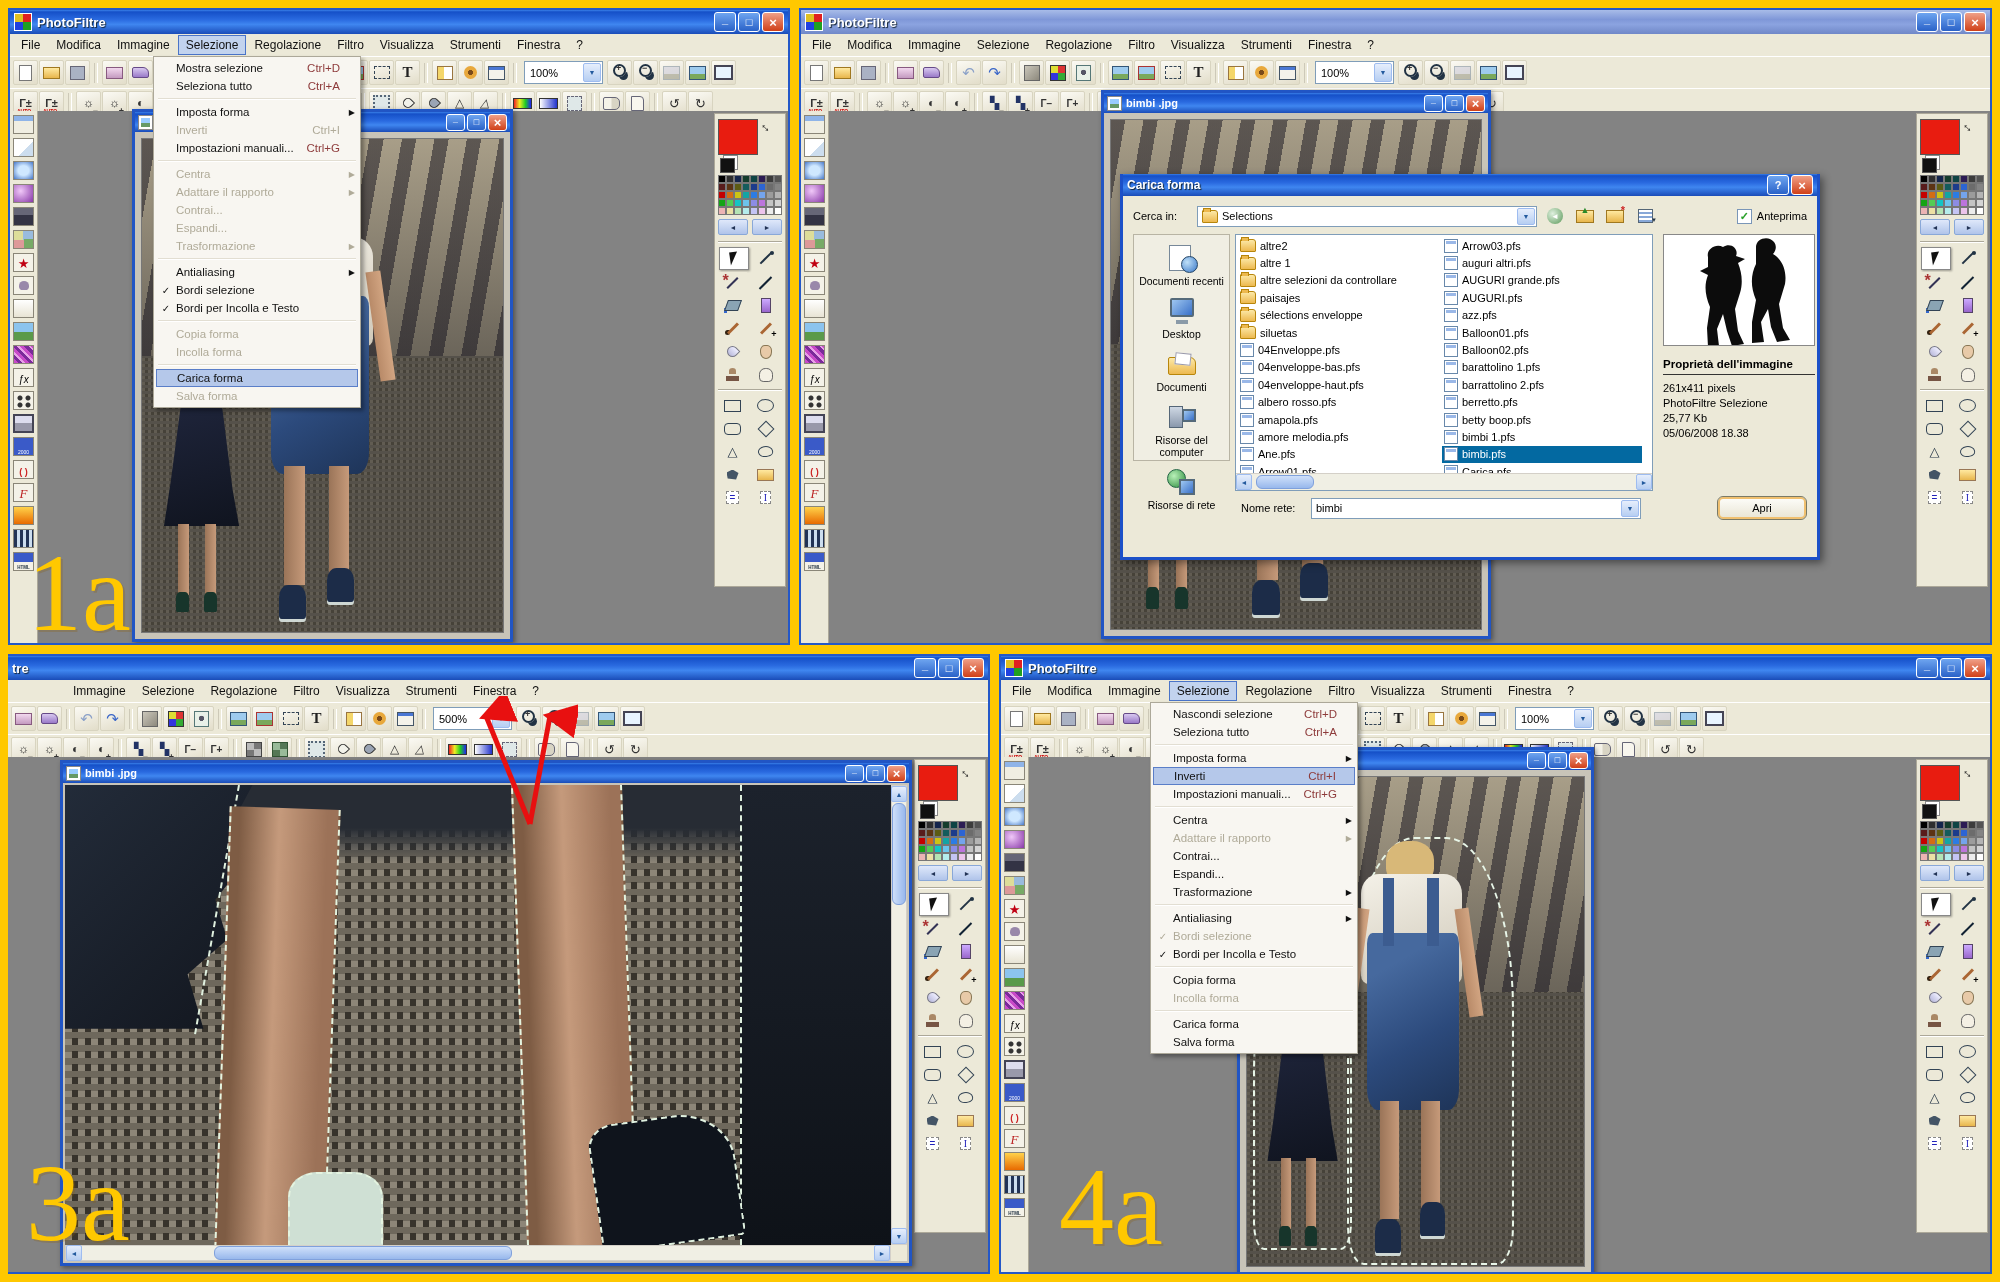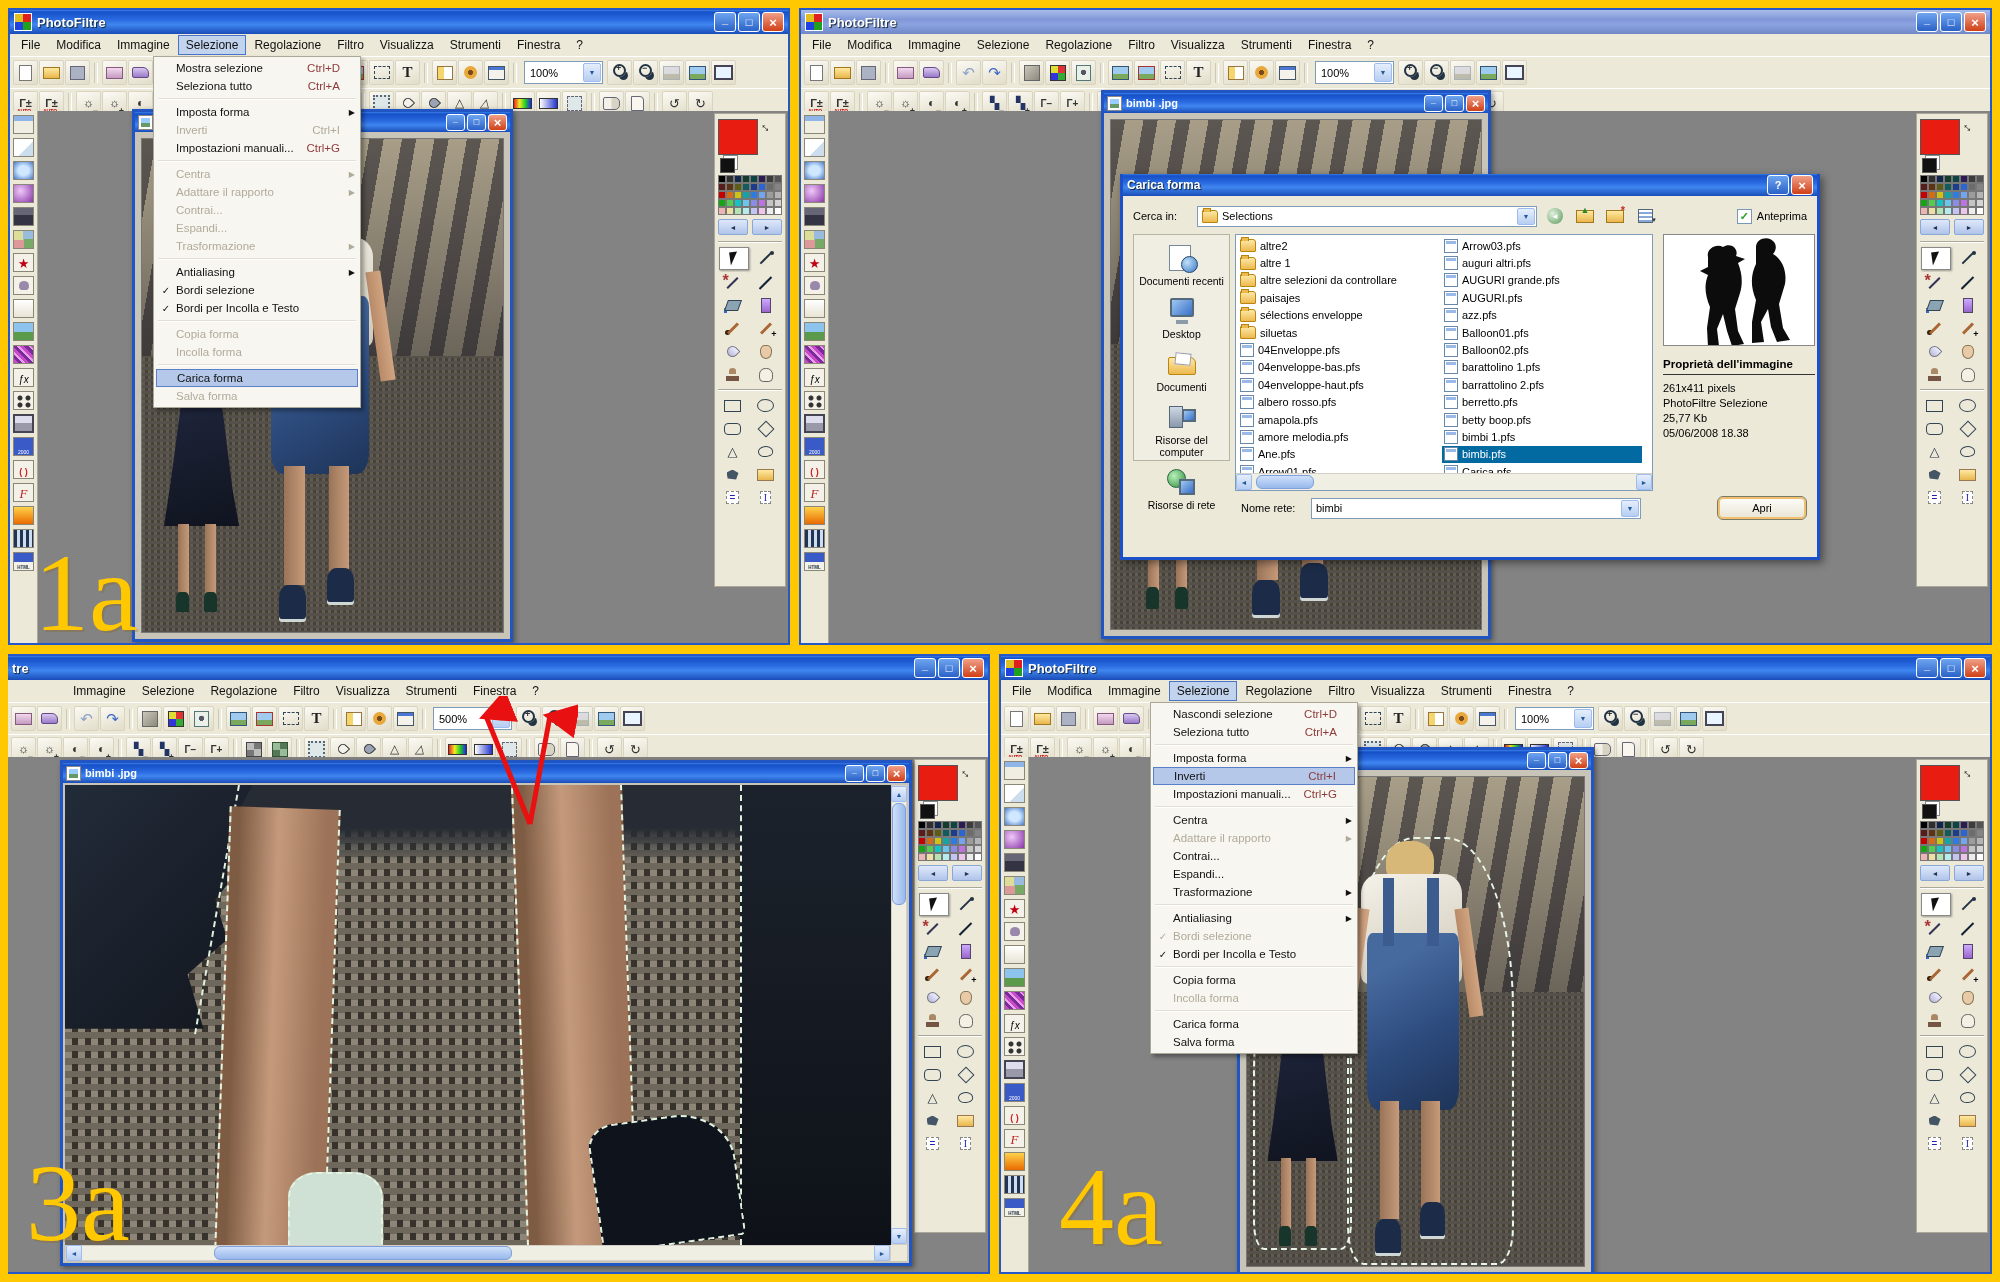--- a/index.html
+++ b/index.html
@@ -634,21 +634,21 @@
         <span class="msc"></span>
         <span class="marr"></span>
       </div>
       <div class="mrow dis">
         <span class="mck"></span>
         <span class="mlabel">Salva forma</span>
         <span class="msc"></span>
         <span class="marr"></span>
       </div>
     </div>
-  <div class="big-label" style="left:24px;top:528px;">1a</div>
+  <div class="big-label" style="left:17px;top:528px;">1a</div>
 </div>
 
 <div class="panel" style="left:799px;top:8px;width:1193px;height:637px;">
   <div class="titlebar inactive">
     <span class="app-icon"></span>
     <span class="title-text">PhotoFiltre</span>
     <span class="tb-btns">
         <span class="tbtn min"></span>
         <span class="tbtn max"></span>
         <span class="tbtn close"></span>

